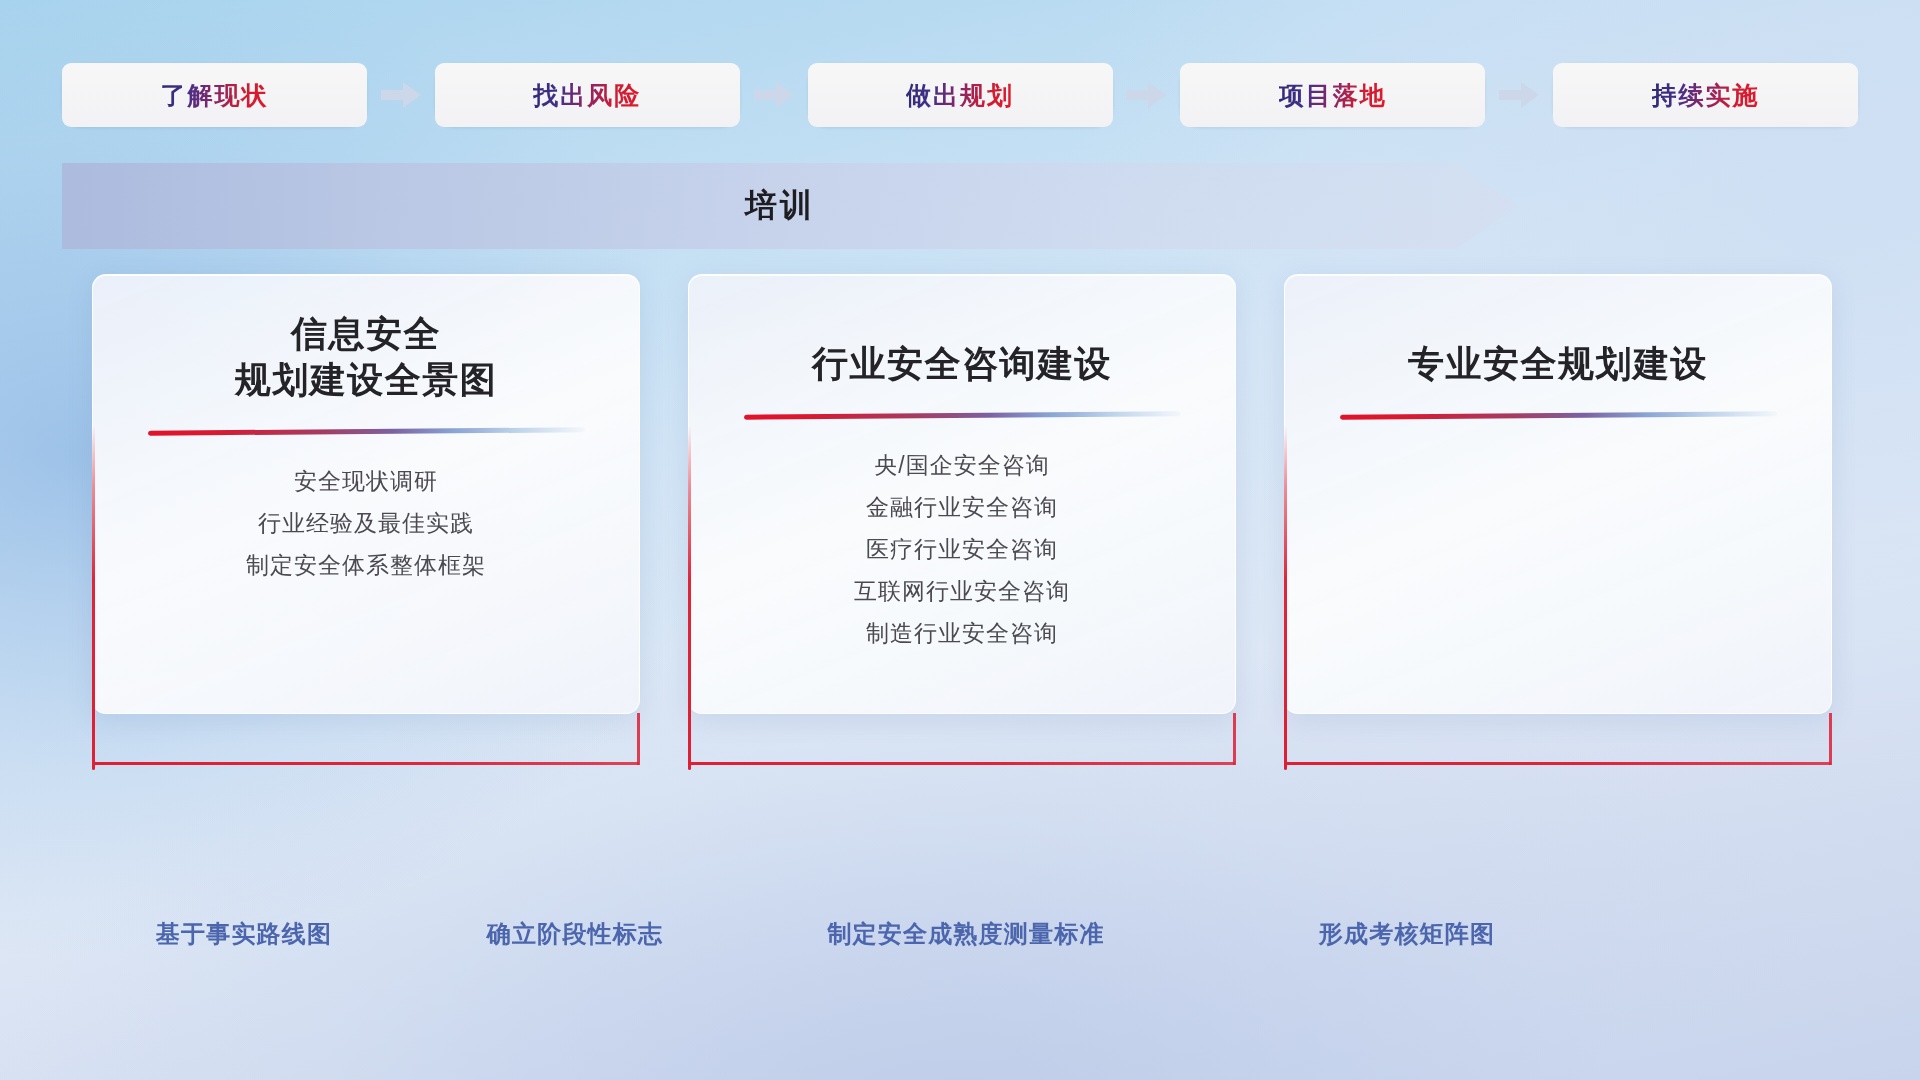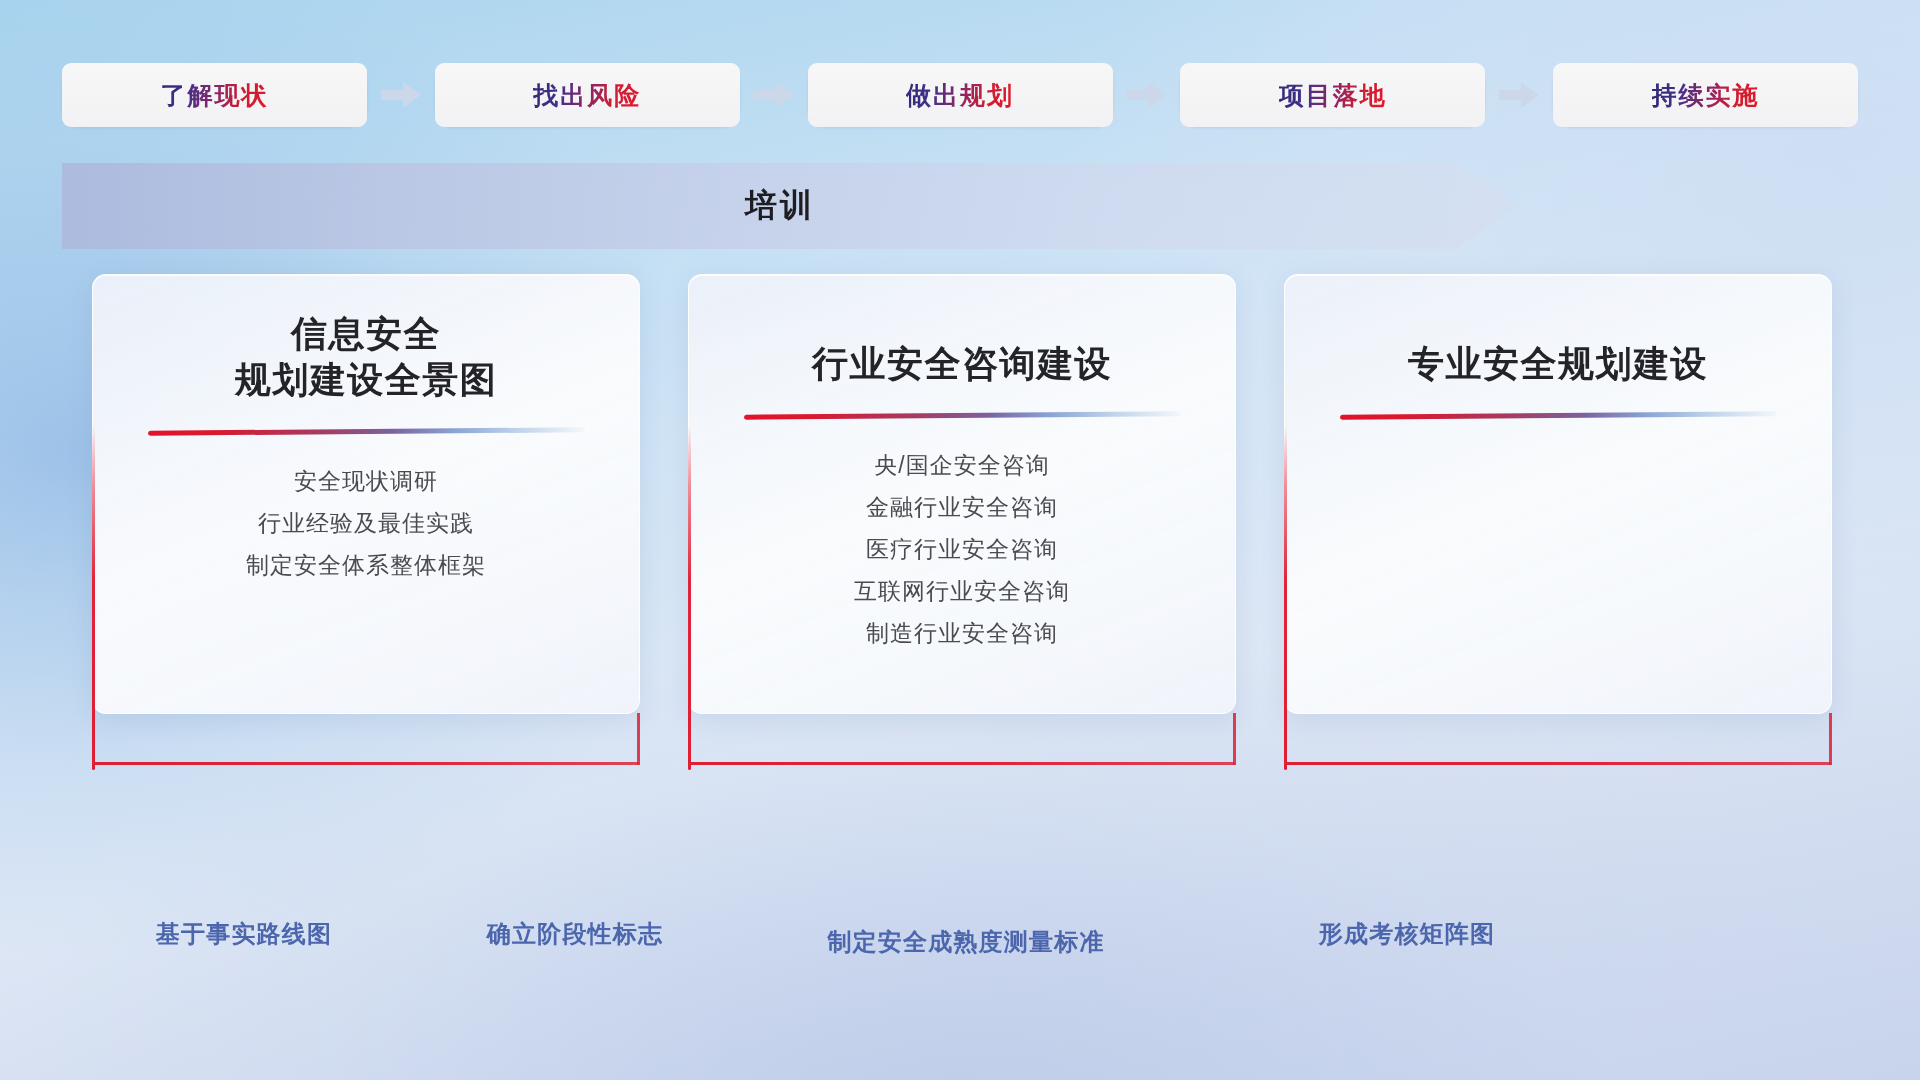--- a/index.html
+++ b/index.html
@@ -354,17 +354,17 @@
       <div class="card-bottom-accent"></div>
       <div class="card-title single">专业安全规划建设</div>
       <div class="card-divider"></div>
     </div>
 
   </div>
 
   <div id="bottom-labels">
     <div class="bottom-label" style="left:244px;">基于事实路线图</div>
     <div class="bottom-label" style="left:575px;">确立阶段性标志</div>
-    <div class="bottom-label" style="left:966px;margin-top:8px;">制定安全成熟度测量标准</div>
+    <div class="bottom-label" style="left:966px;">制定安全成熟度测量标准</div>
     <div class="bottom-label" style="left:1407px;">形成考核矩阵图</div>
   </div>
 
 </div>
 
 </body></html>

